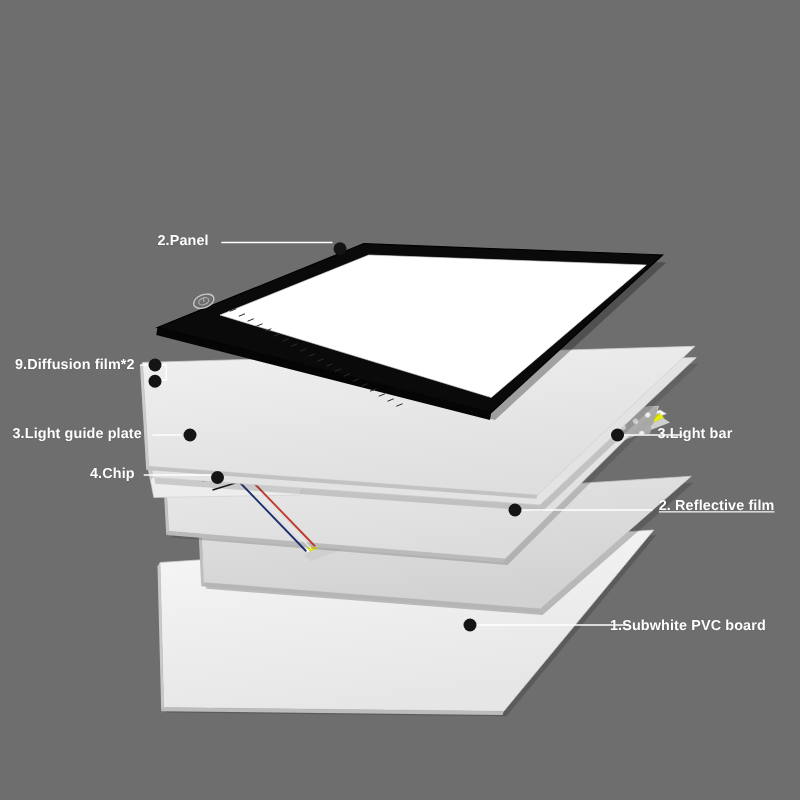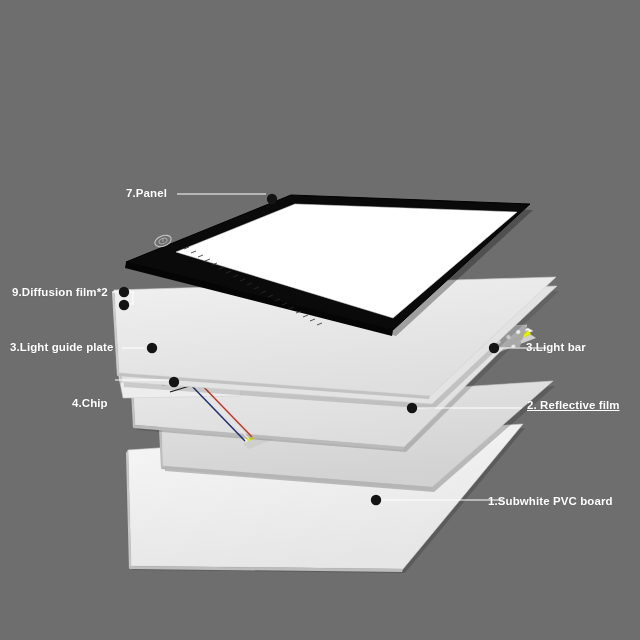--- a/index.html
+++ b/index.html
@@ -30,21 +30,21 @@
     font-size: 11.5px;
     font-weight: bold;
     letter-spacing: 0.1px;
     white-space: nowrap;
     line-height: 1;
     text-shadow: 0 0 1px rgba(0,0,0,0.25);
   }
   #lbl-panel      { left: 126px; top: 188px; }
   #lbl-diffusion  { left: 12px;  top: 287px; }
   #lbl-lightguide { left: 10px;  top: 342px; }
-  #lbl-chip       { left: 72px;  top: 374px; margin-top: 24px; }
+  #lbl-chip       { left: 72px;  top: 374px; }
   #lbl-lightbar   { left: 526px; top: 342px; }
   #lbl-reflective { left: 527px; top: 400px; text-decoration: underline; }
   #lbl-pvc        { left: 488px; top: 496px; }
 </style>
 </head>
 <body>
 
 <div id="stage">
 
   <svg id="diagram" viewBox="0 0 640 640">
@@ -215,21 +215,21 @@
       <circle cx="124" cy="292" r="5.2"></circle>
       <circle cx="124" cy="305" r="5.2"></circle>
       <circle cx="152" cy="348" r="5.2"></circle>
       <circle cx="174" cy="382" r="5.2"></circle>
       <circle cx="494" cy="348" r="5.2"></circle>
       <circle cx="412" cy="408" r="5.2"></circle>
       <circle cx="376" cy="500" r="5.2"></circle>
     </g>
   </svg>
 
-  <div class="lbl" id="lbl-panel">7.Panel</div>
+  <div class="lbl" id="lbl-panel">2.Panel</div>
   <div class="lbl" id="lbl-diffusion">9.Diffusion film*2</div>
   <div class="lbl" id="lbl-lightguide">3.Light guide plate</div>
   <div class="lbl" id="lbl-chip">4.Chip</div>
   <div class="lbl" id="lbl-lightbar">3.Light bar</div>
   <div class="lbl" id="lbl-reflective">2. Reflective film</div>
   <div class="lbl" id="lbl-pvc">1.Subwhite PVC board</div>
 
 </div>
 
 </body></html>

